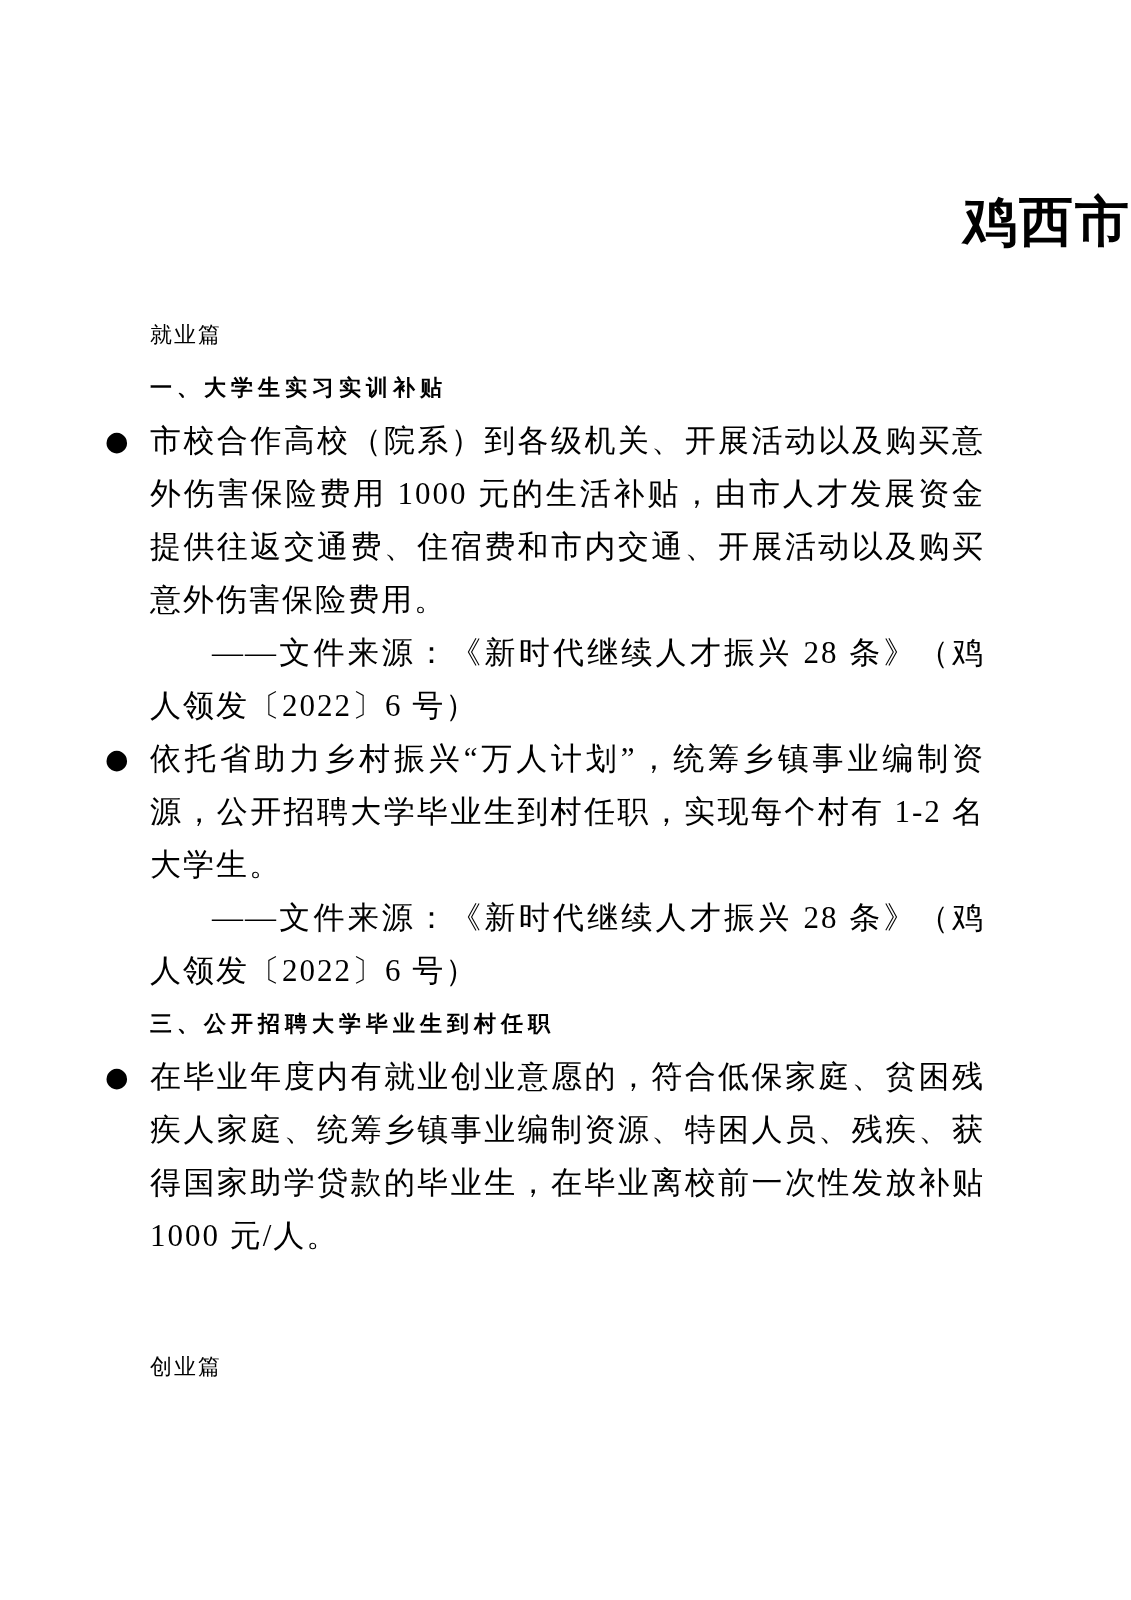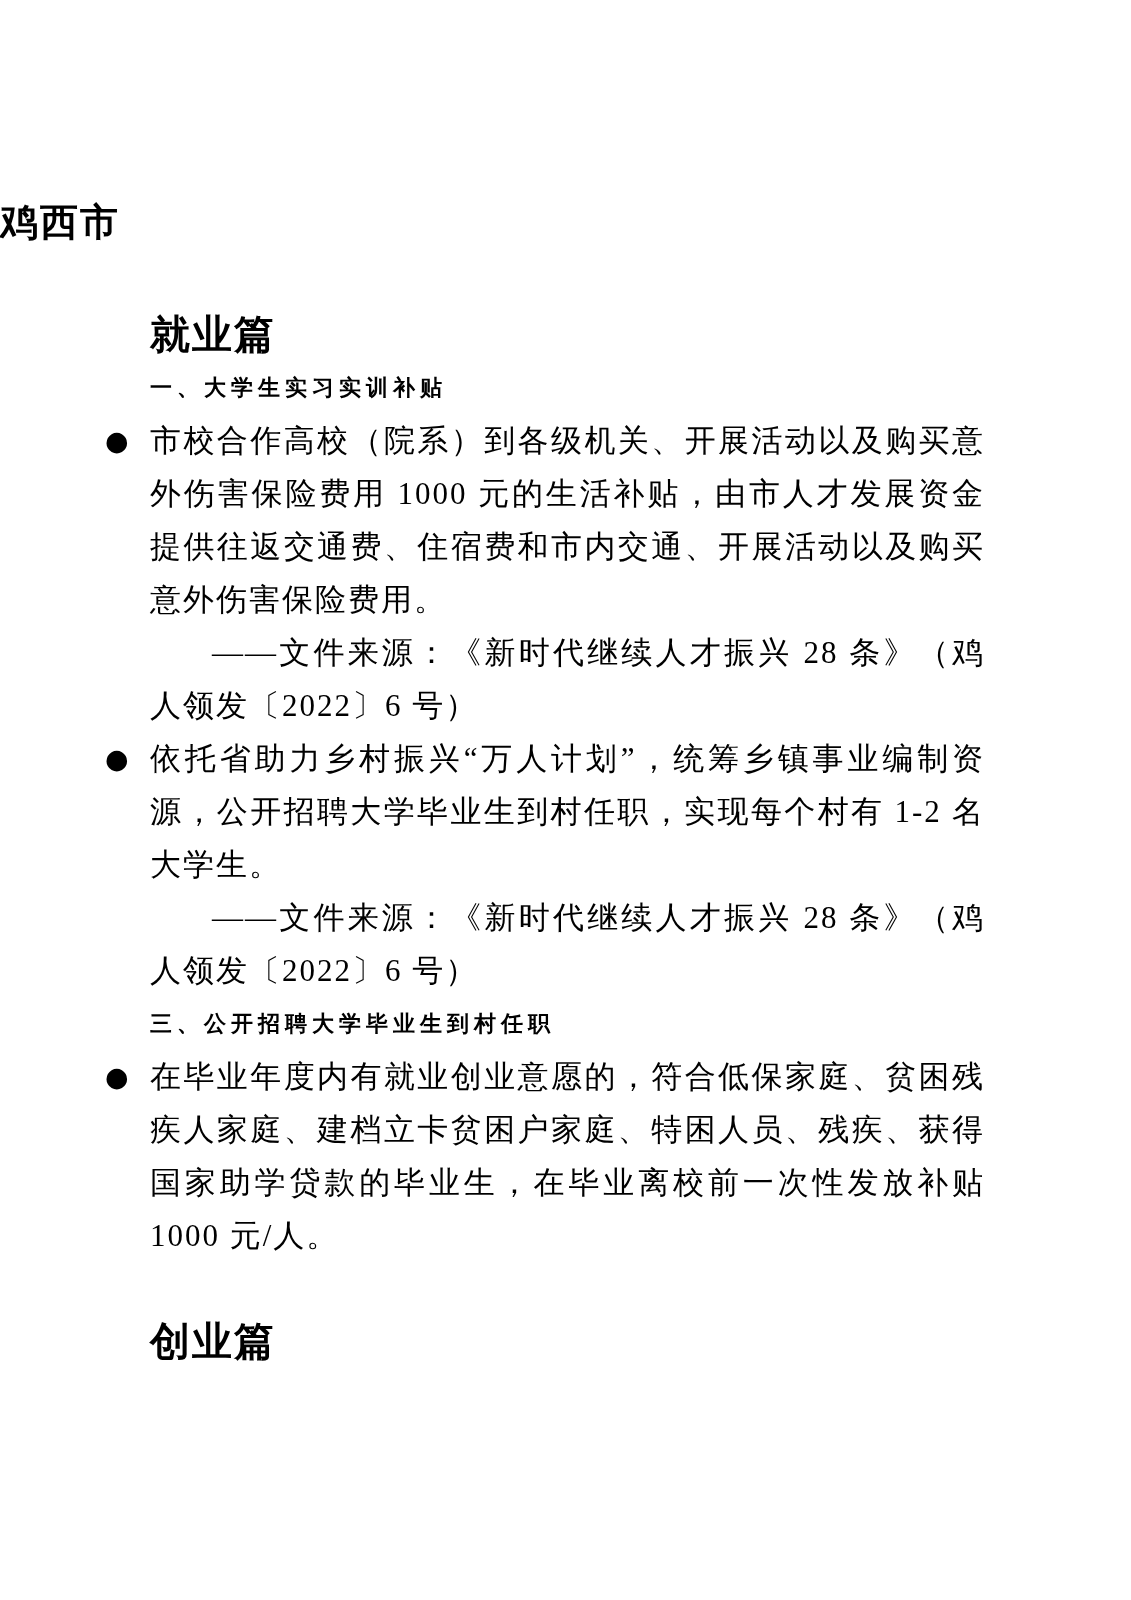--- a/index.html
+++ b/index.html
@@ -10,39 +10,39 @@
     position: relative;
     color: #000000;
     font-family: "Liberation Serif", "DejaVu Serif", serif;
     overflow: hidden;
   }
   .doc-title {
     position: absolute;
     top: 192px;
     left: 0;
     right: 0;
-    text-align: left;
+    text-align: right;
     font-family: "Liberation Serif", "DejaVu Serif", serif;
     font-weight: bold;
-    font-size: 38px;
+    font-size: 54px;
     line-height: 60px;
     letter-spacing: 2px;
   }
   .content {
     position: absolute;
     top: 308px;
     left: 150px;
     right: 146px;
     font-size: 31px;
     line-height: 53px;
   }
   .section-heading {
     font-family: "Liberation Sans", "DejaVu Sans", sans-serif;
-    font-weight: bold;
-    font-size: 40px;
+    font-weight: normal;
+    font-size: 22px;
     line-height: 53px;
     letter-spacing: 2px;
   }
   .item-heading {
     font-family: "Liberation Serif", "DejaVu Serif", serif;
     font-weight: bold;
     font-size: 22px;
     line-height: 53px;
     letter-spacing: 5px;
   }
@@ -59,21 +59,21 @@
     line-height: 53px;
     letter-spacing: 0;
     font-family: "DejaVu Sans", sans-serif;
   }
   .source-para {
     text-indent: 2em;
     text-align: justify;
     letter-spacing: 2px;
   }
   .gap-above {
-    margin-top: 53px;
+    margin-top: 78px;
   }
 </style>
 </head>
 <body>
 
 <h1 class="doc-title">鸡西市</h1>
 
 <div class="content">
 
   <div class="section-heading">就业篇</div>
@@ -87,18 +87,18 @@
 
   <div class="bullet-para">
     <span class="bullet-marker">●</span>
     <span>依托省助力乡村振兴“万人计划”，统筹乡镇事业编制资源，公开招聘大学毕业生到村任职，实现每个村有 1-2 名大学生。</span>
   </div>
   <div class="source-para">——文件来源：《新时代继续人才振兴 28 条》（鸡人领发〔2022〕6 号）</div>
 
   <div class="item-heading">三、公开招聘大学毕业生到村任职</div>
   <div class="bullet-para">
     <span class="bullet-marker">●</span>
-    <span>在毕业年度内有就业创业意愿的，符合低保家庭、贫困残疾人家庭、建档立卡贫困户家庭、特困人员、残疾、获得国家助学贷款的毕业生，在毕业离校前一次性发放补贴 1000 元/人。</span>
+    <span>在毕业年度内有就业创业意愿的，符合低保家庭、贫困残疾人家庭、统筹乡镇事业编制资源、特困人员、残疾、获得国家助学贷款的毕业生，在毕业离校前一次性发放补贴 1000 元/人。</span>
   </div>
 
   <div class="section-heading gap-above">创业篇</div>
 
 </div>
 
 </body></html>

